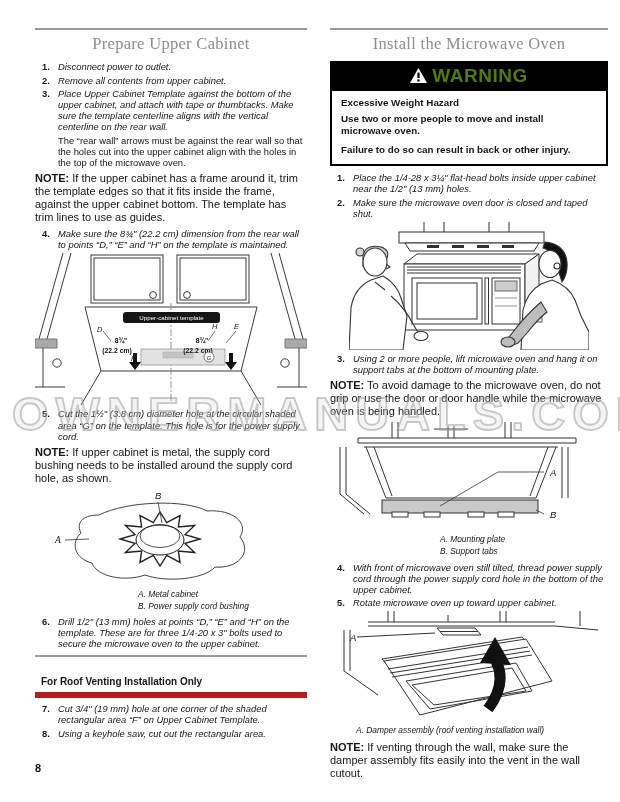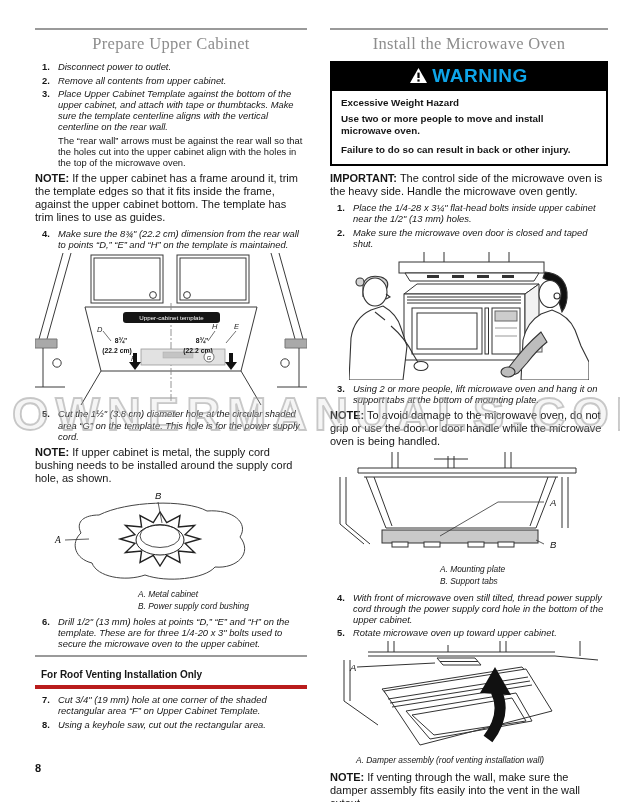--- a/index.html
+++ b/index.html
@@ -15,24 +15,24 @@
   .step { display:flex; margin-bottom:2.5px; font-size:9.4px; line-height:1.18; padding-left:7px; }
   .step .n { width:16px; font-weight:700; flex:none; }
   .step .t { flex:1;font-style:italic; }
   .para-indent { font-size:9.4px; line-height:1.18; margin:2.5px 0 2.5px 23px; }
   .note { font-size:11px; line-height:1.18; margin:4px 0; }
   .lbl { font-weight:700; }
   .fig { display:block; margin:3px auto; }
   .caps { font-size:8.4px; font-style:italic; line-height:1.45; margin:1px 0 4px 103px; }
   .caps.m2 { margin-left:110px; }
   .caps.m3 { margin-left:26px; }
-  .subhead { font-size:10px; font-weight:700; border-top:2px solid #9a9a9a; border-bottom:4px solid #b91c1c;
-             padding:12px 0 5px 6px; margin:6px 0 5px; }
+  .subhead { font-size:10px; font-weight:700; border-top:2px solid #9a9a9a; border-bottom:6px solid #b91c1c;
+             padding:19px 0 5px 6px; margin:6px 0 5px; }
   .warnbox { border:2px solid #000; margin:3px 0 6px; background:#fff; }
-  .warnhead { background:#000; color:#0ea5e9; text-align:center; padding:2px 0 4px;
+  .warnhead { background:#000; color:#4d7c0f; text-align:center; padding:2px 0 4px;
               font-size:19px; font-weight:700; letter-spacing:.5px; }
   .warnhead svg { vertical-align:-1px; margin-right:5px; }
   .warnbody { padding:6px 9px 7px; }
   .hazard { text-align:left; font-weight:700; font-size:9.8px; margin-bottom:5px; }
   .warnp { font-weight:700; font-size:9.8px; margin-bottom:7px; max-width:238px; line-height:1.2; }
   .warnp:last-child { margin-bottom:2px; }
   .pagenum { position:absolute; left:35px; top:762px; font-weight:700; font-size:11px; }
   .watermark { position:absolute; left:12px; top:386px; z-index:5; white-space:nowrap;
                font-size:47px; font-weight:700; letter-spacing:7px;
                color:rgba(210,210,210,0.22); -webkit-text-stroke:1.8px rgba(150,150,150,0.5);
@@ -170,21 +170,20 @@
             <rect x="7.4" y="4.6" width="2.2" height="5.4" fill="#000000"></rect>
             <rect x="7.4" y="11.4" width="2.2" height="2.2" fill="#000000"></rect>
           </svg><span>WARNING</span></div>
       <div class="warnbody">
         <div class="hazard">Excessive Weight Hazard</div>
         <div class="warnp">Use two or more people to move and install microwave oven.</div>
         <div class="warnp">Failure to do so can result in back or other injury.</div>
       </div>
     </div>
 
-    <div class="note"><b class="lbl">IMPORTANT:</b> <span>The control side of the microwave oven is the heavy side. Handle the microwave oven gently.</span></div>
 
     <div class="step">
         <span class="n">1.</span>
         <span class="t">Place the 1/4-28 x 3¼" flat-head bolts inside upper cabinet near the 1/2" (13 mm) holes.</span>
       </div>
     <div class="step">
         <span class="n">2.</span>
         <span class="t">Make sure the microwave oven door is closed and taped shut.</span>
       </div>
 

